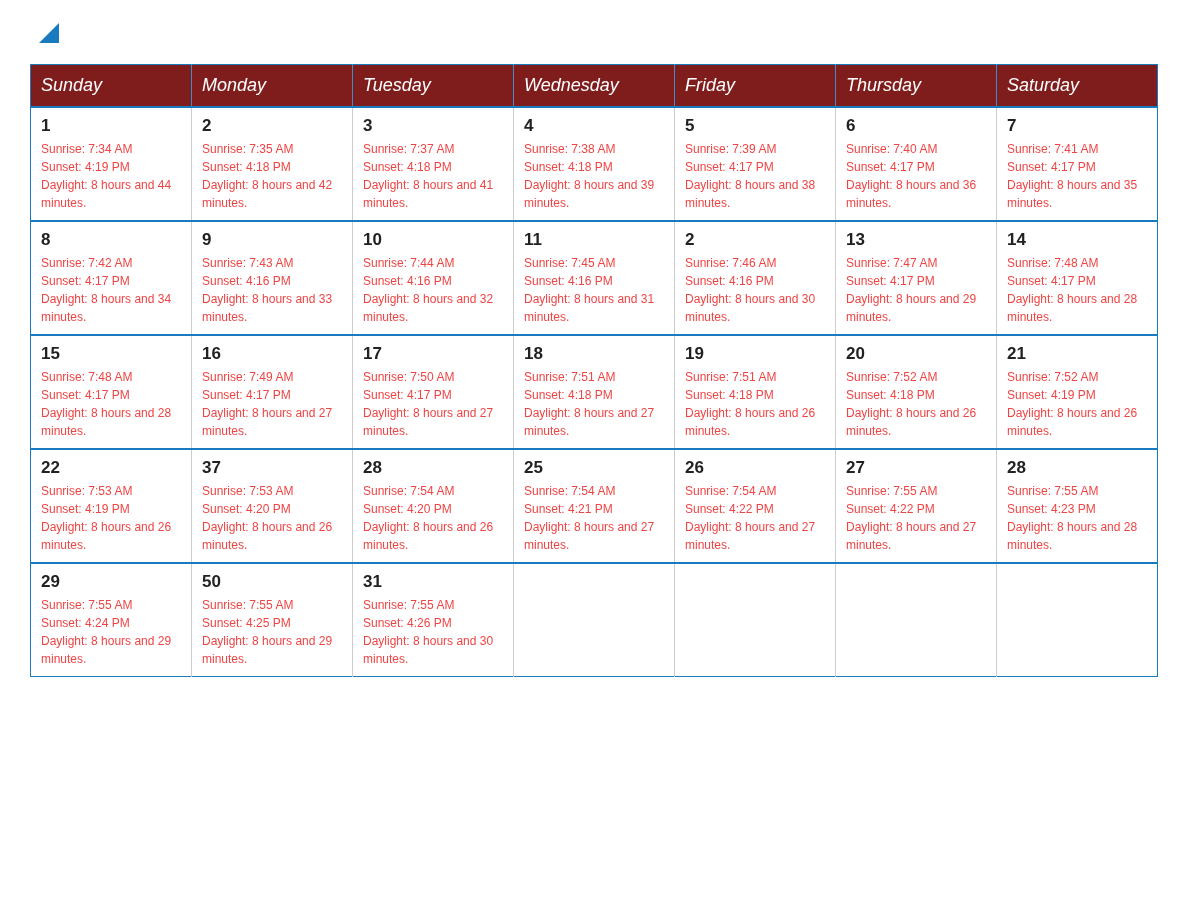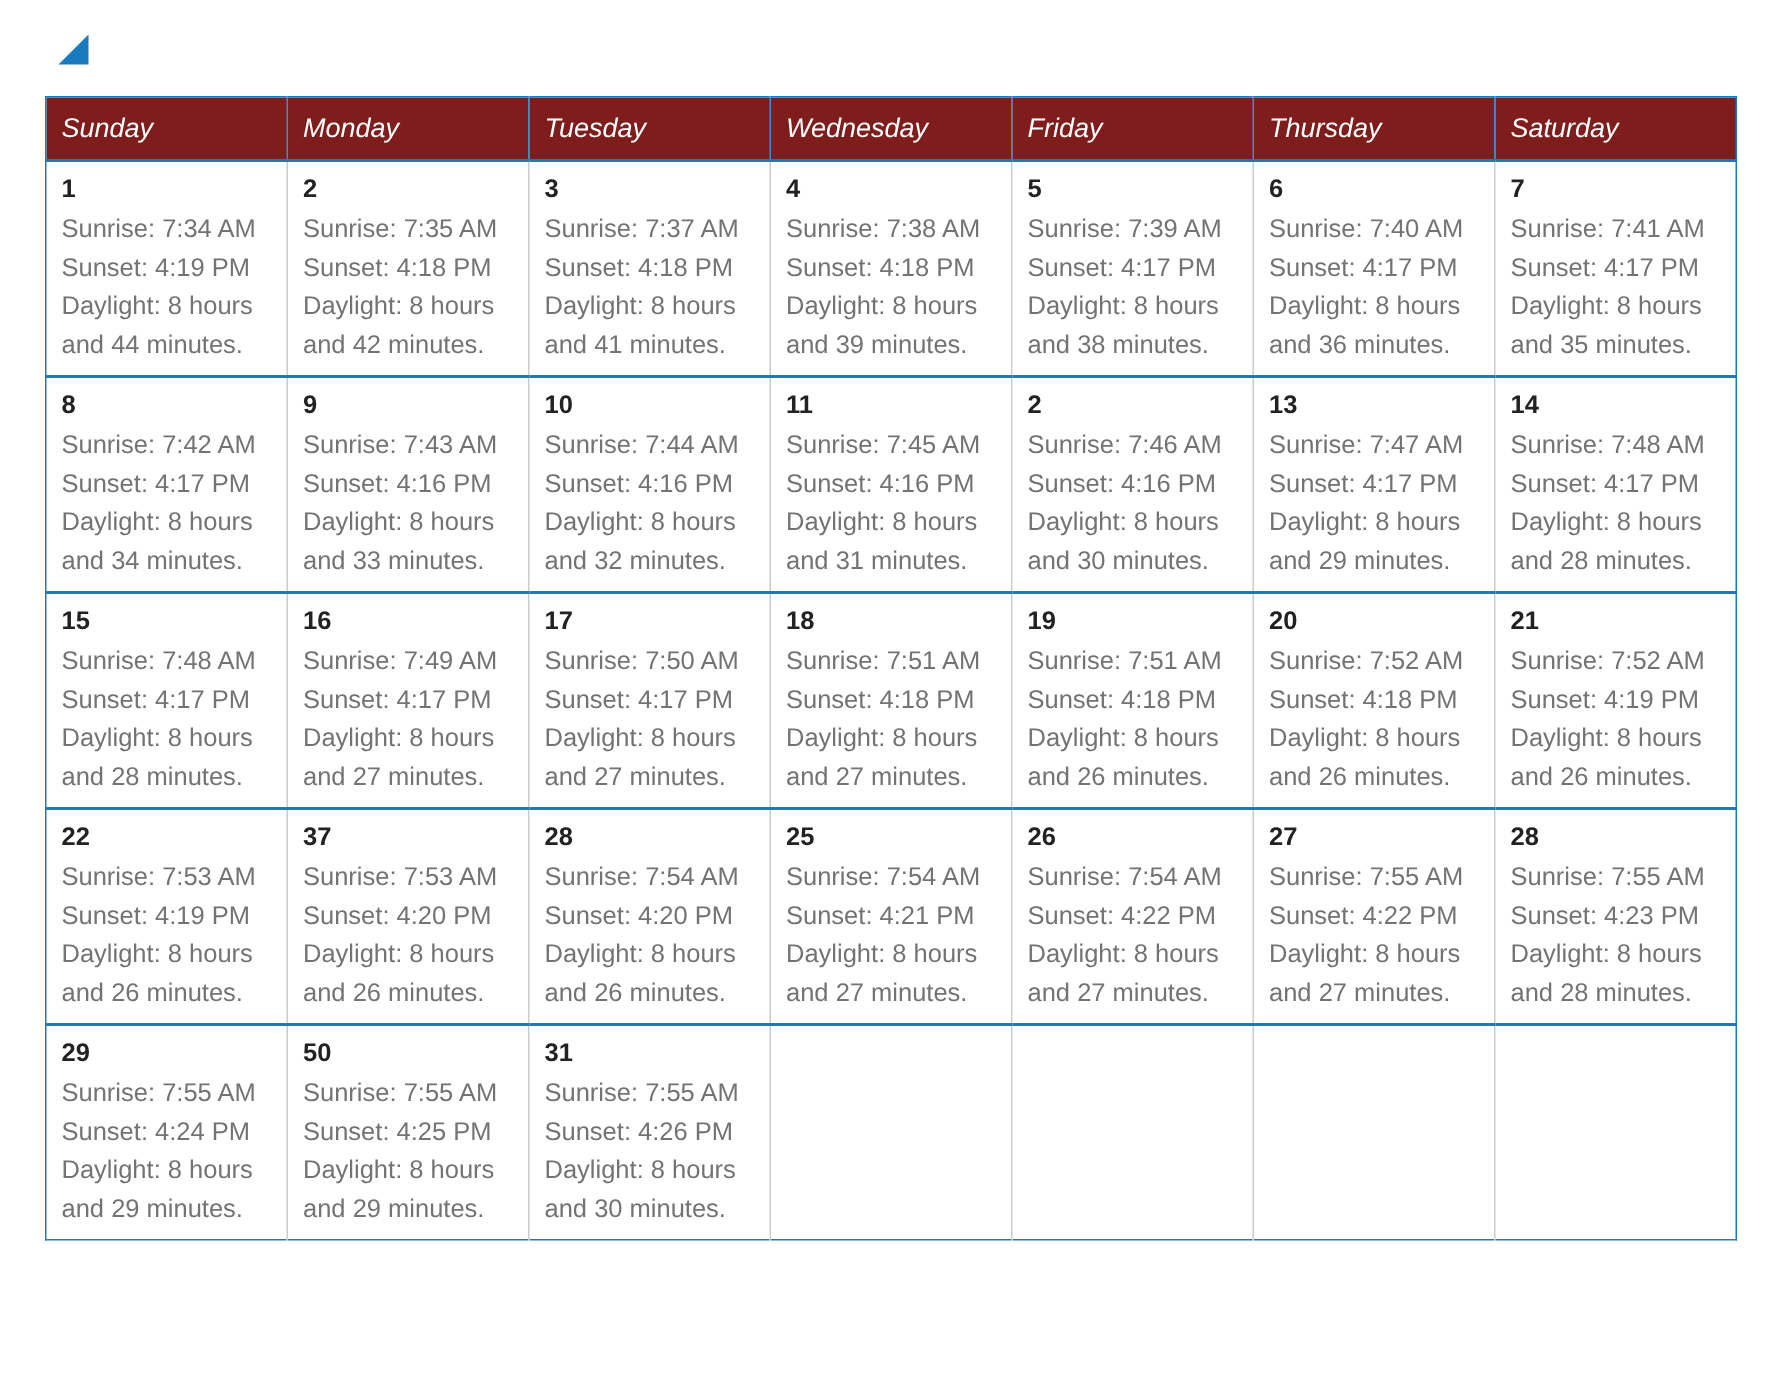--- a/index.html
+++ b/index.html
@@ -77,23 +77,23 @@
       border-right: none;
     }
     .day-number {
       font-size: 17px;
       font-weight: bold;
       color: #222;
       display: block;
       margin-bottom: 4px;
     }
     .day-info {
-      font-size: 17px;
+      font-size: 12px;
       line-height: 1.5;
-      color: #737373;
+      color: #ef4444;
     }
     .empty-cell {
       background: #fff;
     }
   </style>
 </head>
 <body>
 
 <div class="header">
   <div class="logo">

